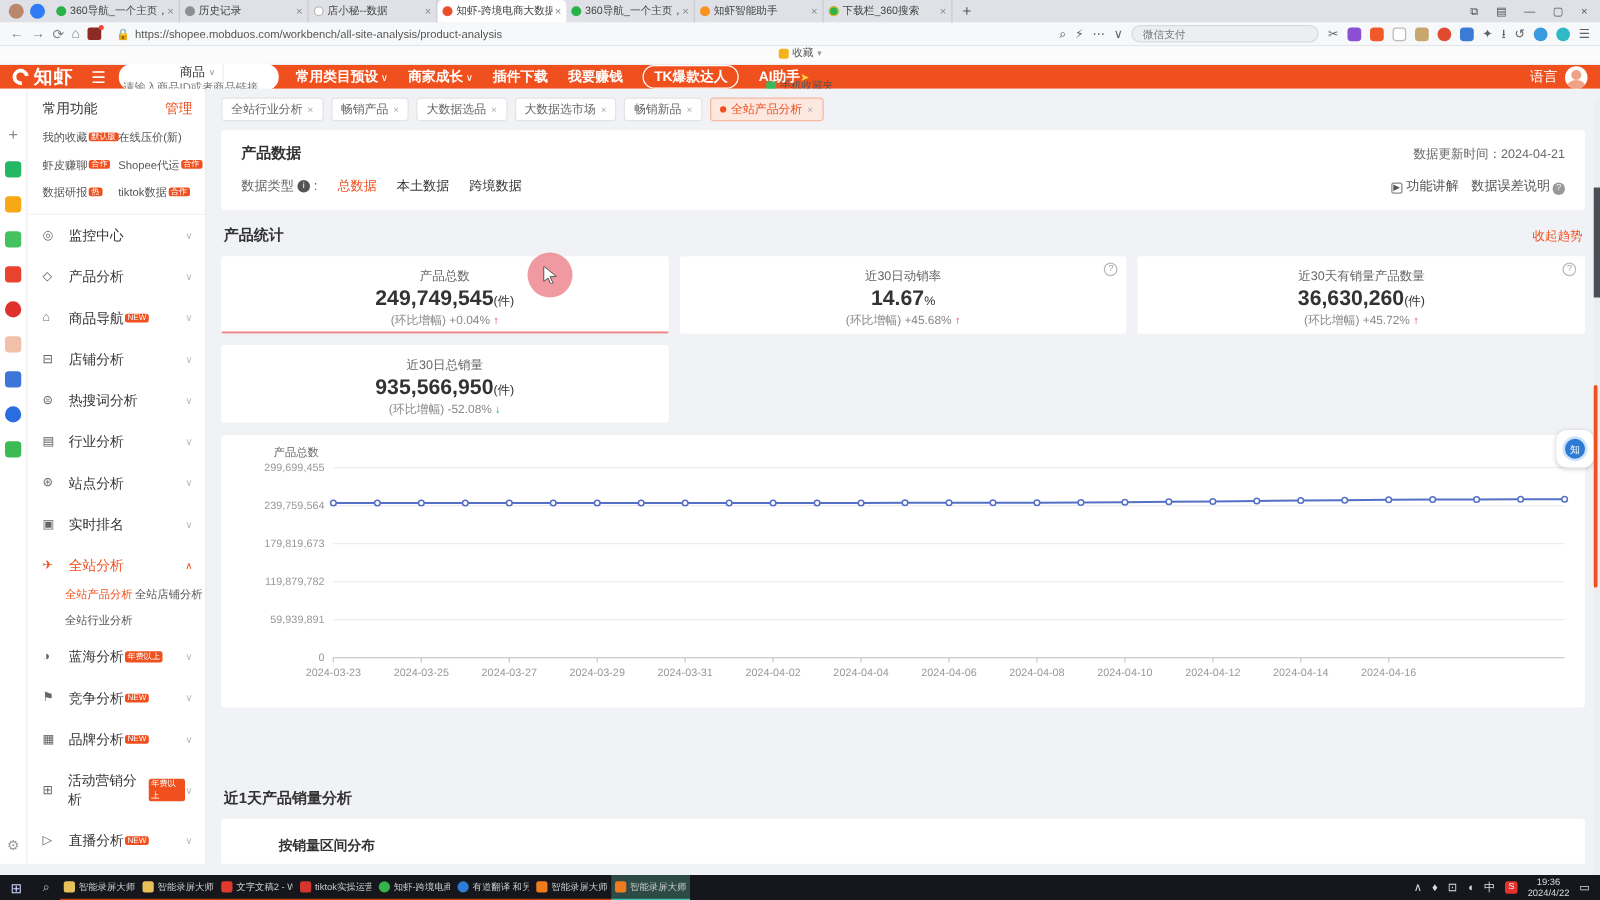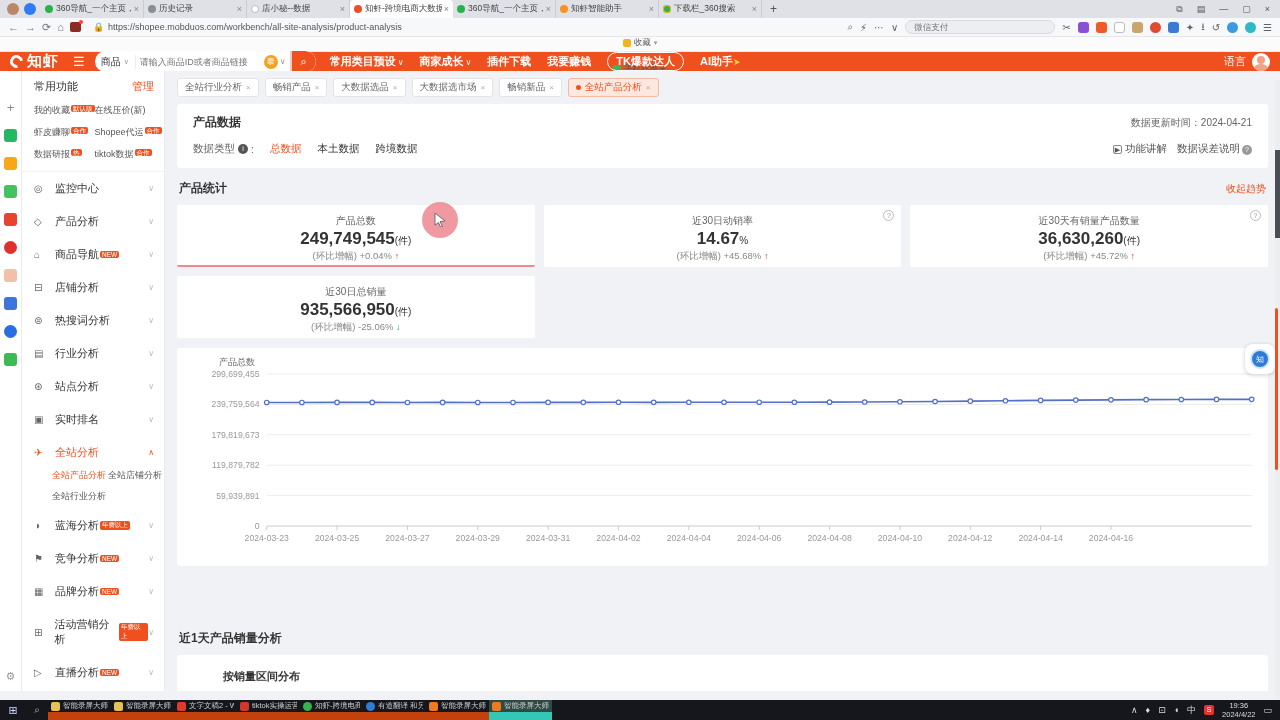--- a/index.html
+++ b/index.html
@@ -33,21 +33,21 @@
   .bmrow { height:15px; background:#fbfbfc; display:flex; align-items:center; gap:14px; padding:0 10px; font-size:8.5px; color:#555; border-bottom:1px solid #ececec;flex-direction:column; }
   .bmi { display:flex; align-items:center; gap:3px; }
   .bmic { width:8px; height:8px; border-radius:2px; display:inline-block; }
 
   
   .appheader { height:19px; background:#f0501e; display:flex; align-items:center; padding:0 10px; color:#fff; }
   .logo { display:flex; align-items:center; gap:4px; margin-right:14px; }
   .shrimp-ic { width:13px; height:13px; border:3px solid #fff; border-right-color:transparent; border-radius:50%; transform:rotate(35deg); }
   .logo-text { font-size:15px; font-weight:bold; letter-spacing:1px; }
   .hamb { font-size:13px; margin-right:10px; }
-  .hsearch { display:flex; align-items:center; background:#fff; border-radius:11px; height:21px; overflow:hidden; margin-right:14px; }
+  .hsearch { display:flex; align-items:center; background:#fff; border-radius:11px; height:21px; overflow:hidden; margin-right:14px;flex-direction:column; }
   .hs-cat { color:#333; font-size:10px; padding:0 6px; border-right:1px solid #eee; display:flex; gap:3px; align-items:center; }
   .hs-input { border:none; outline:none; width:128px; font-size:9px; color:#999; padding:0 4px; }
   .hs-country { width:14px; height:14px; border-radius:50%; background:#f7a21b; color:#fff; font-size:8px; display:flex; align-items:center; justify-content:center; margin-right:2px; }
   .hs-carr { color:#999; font-size:8px; margin-right:4px; }
   .hs-btn { width:26px; height:21px; background:#f0501e; border-left:2px solid #f7cbbb; color:#fff; display:flex; align-items:center; justify-content:center; font-size:11px; border-radius:0 11px 11px 0; }
   .hnav { display:flex; align-items:center; gap:16px; font-size:11px; font-weight:bold; }
   .hnav .arr { font-size:8px; font-weight:normal; margin-left:2px; }
   .tkpill { border:1px solid #fff; border-radius:10px; padding:1px 8px; }
   .rocket { color:#ffd43b; font-size:9px; }
   .huser { margin-left:auto; display:flex; align-items:center; gap:6px; font-size:11px; }
@@ -116,21 +116,21 @@
   .tick { font-size:8.5px; fill:#999; }
 
   .sales-head { padding:64px 14px 8px; }
   .sales-card { background:#fff; border-radius:3px; margin:0 12px; height:55px; padding:14px 18px; }
   .sales-sub { font-size:11px; font-weight:bold; color:#333;margin-left:28px; }
 
   
   .taskbar { height:20px; background:#15171c; display:flex; align-items:center; color:#ddd; position:absolute; left:0; right:0; bottom:0; }
   .tb-start { width:26px; text-align:center; color:#cfd8ff; font-size:11px; }
   .tb-search { width:22px; text-align:center; color:#bbb; font-size:10px; }
-  .tb-app { width:63px; height:20px; display:flex; align-items:center; gap:3px; padding:0 3px; border-bottom:8px solid #c2410c; font-size:7.5px; color:#ccc; overflow:hidden; }
+  .tb-app { width:63px; height:20px; display:flex; align-items:center; gap:3px; padding:0 3px; border-bottom:1px solid #c2410c; font-size:7.5px; color:#ccc; overflow:hidden; }
   .tb-app.on { background:#2e4a44; border-bottom-color:#35c7b5; }
   .tb-ic { width:9px; height:9px; flex:none; border-radius:2px; }
   .tb-label { white-space:nowrap; overflow:hidden; }
   .tray { margin-left:auto; display:flex; align-items:center; gap:8px; padding-right:8px; font-size:9px; color:#ddd; }
   .tray .time { text-align:center; font-size:7.5px; line-height:1.2; }
   .sogou { width:10px; height:10px; background:#e5322d; border-radius:2px; color:#fff; font-size:7px; text-align:center; line-height:10px; }
 
   
   .cursor-fx { position:absolute; left:422px; top:202px; width:36px; height:36px; border-radius:50%; background:rgba(238,130,140,.82); z-index:50; display:flex; align-items:center; justify-content:center; }
   .cursor-fx svg { width:12px; height:14px; }
@@ -459,21 +459,21 @@
         </div>
         <div class="stat-card">
           <span class="st-info">?</span>
           <div class="st-label">近30天有销量产品数量</div>
           <div class="st-value"><span>36,630,260</span><span class="st-unit">(件)</span></div>
           <div class="st-change"><span>(环比增幅)</span> <span>+45.72%</span> <span class="arrow-up">↑</span></div>
         </div>
         <div class="stat-card">
           <div class="st-label">近30日总销量</div>
           <div class="st-value"><span>935,566,950</span><span class="st-unit">(件)</span></div>
-          <div class="st-change"><span>(环比增幅)</span> <span>-25.06%</span> <span class="arrow-down">↓</span></div>
+          <div class="st-change"><span>(环比增幅)</span> <span>-52.08%</span> <span class="arrow-down">↓</span></div>
         </div>
       </div>
 
       <div class="chart-card">
         <span class="series-label">产品总数</span>
         <svg viewBox="0 0 1070 210" preserveAspectRatio="none">
             <line x1="88" y1="178" x2="1054" y2="178" stroke="#ccc" stroke-width="1"></line>
             <text x="81" y="181" text-anchor="end" class="tick">0</text>
             <line x1="88" y1="147.6" x2="1054" y2="147.6" stroke="#ededed" stroke-width="1"></line>
             <text x="81" y="150.6" text-anchor="end" class="tick">59,939,891</text>

